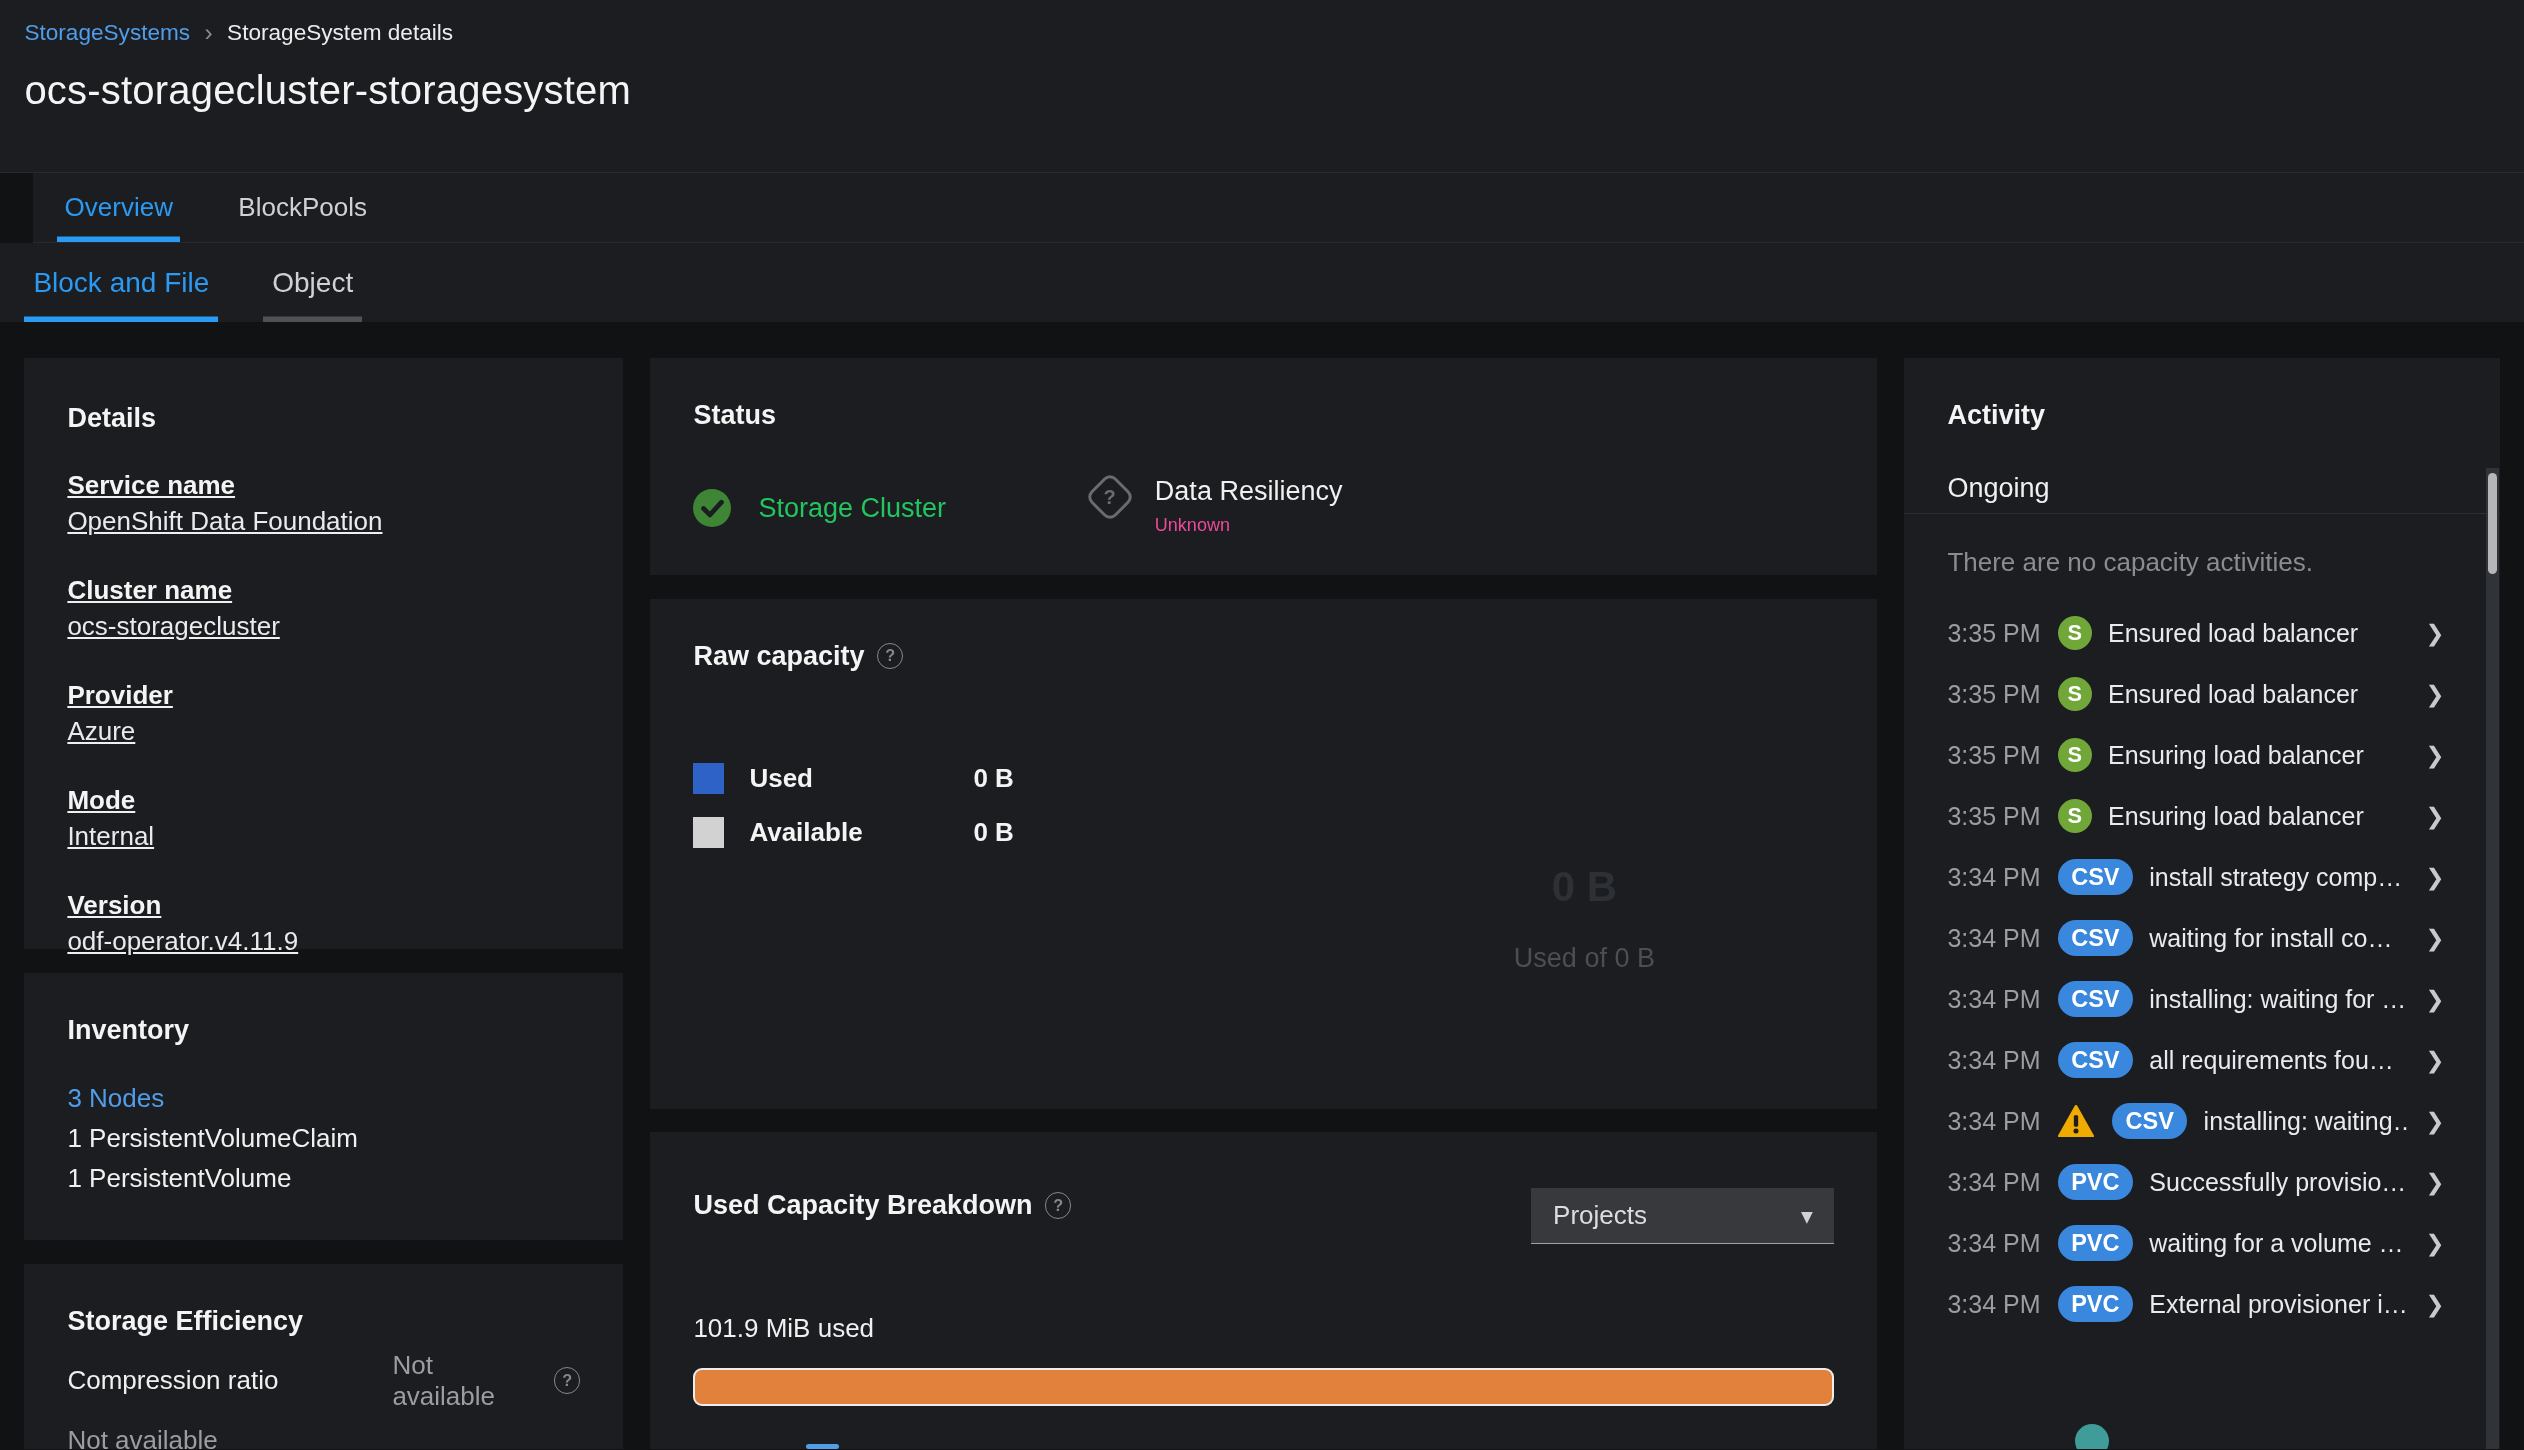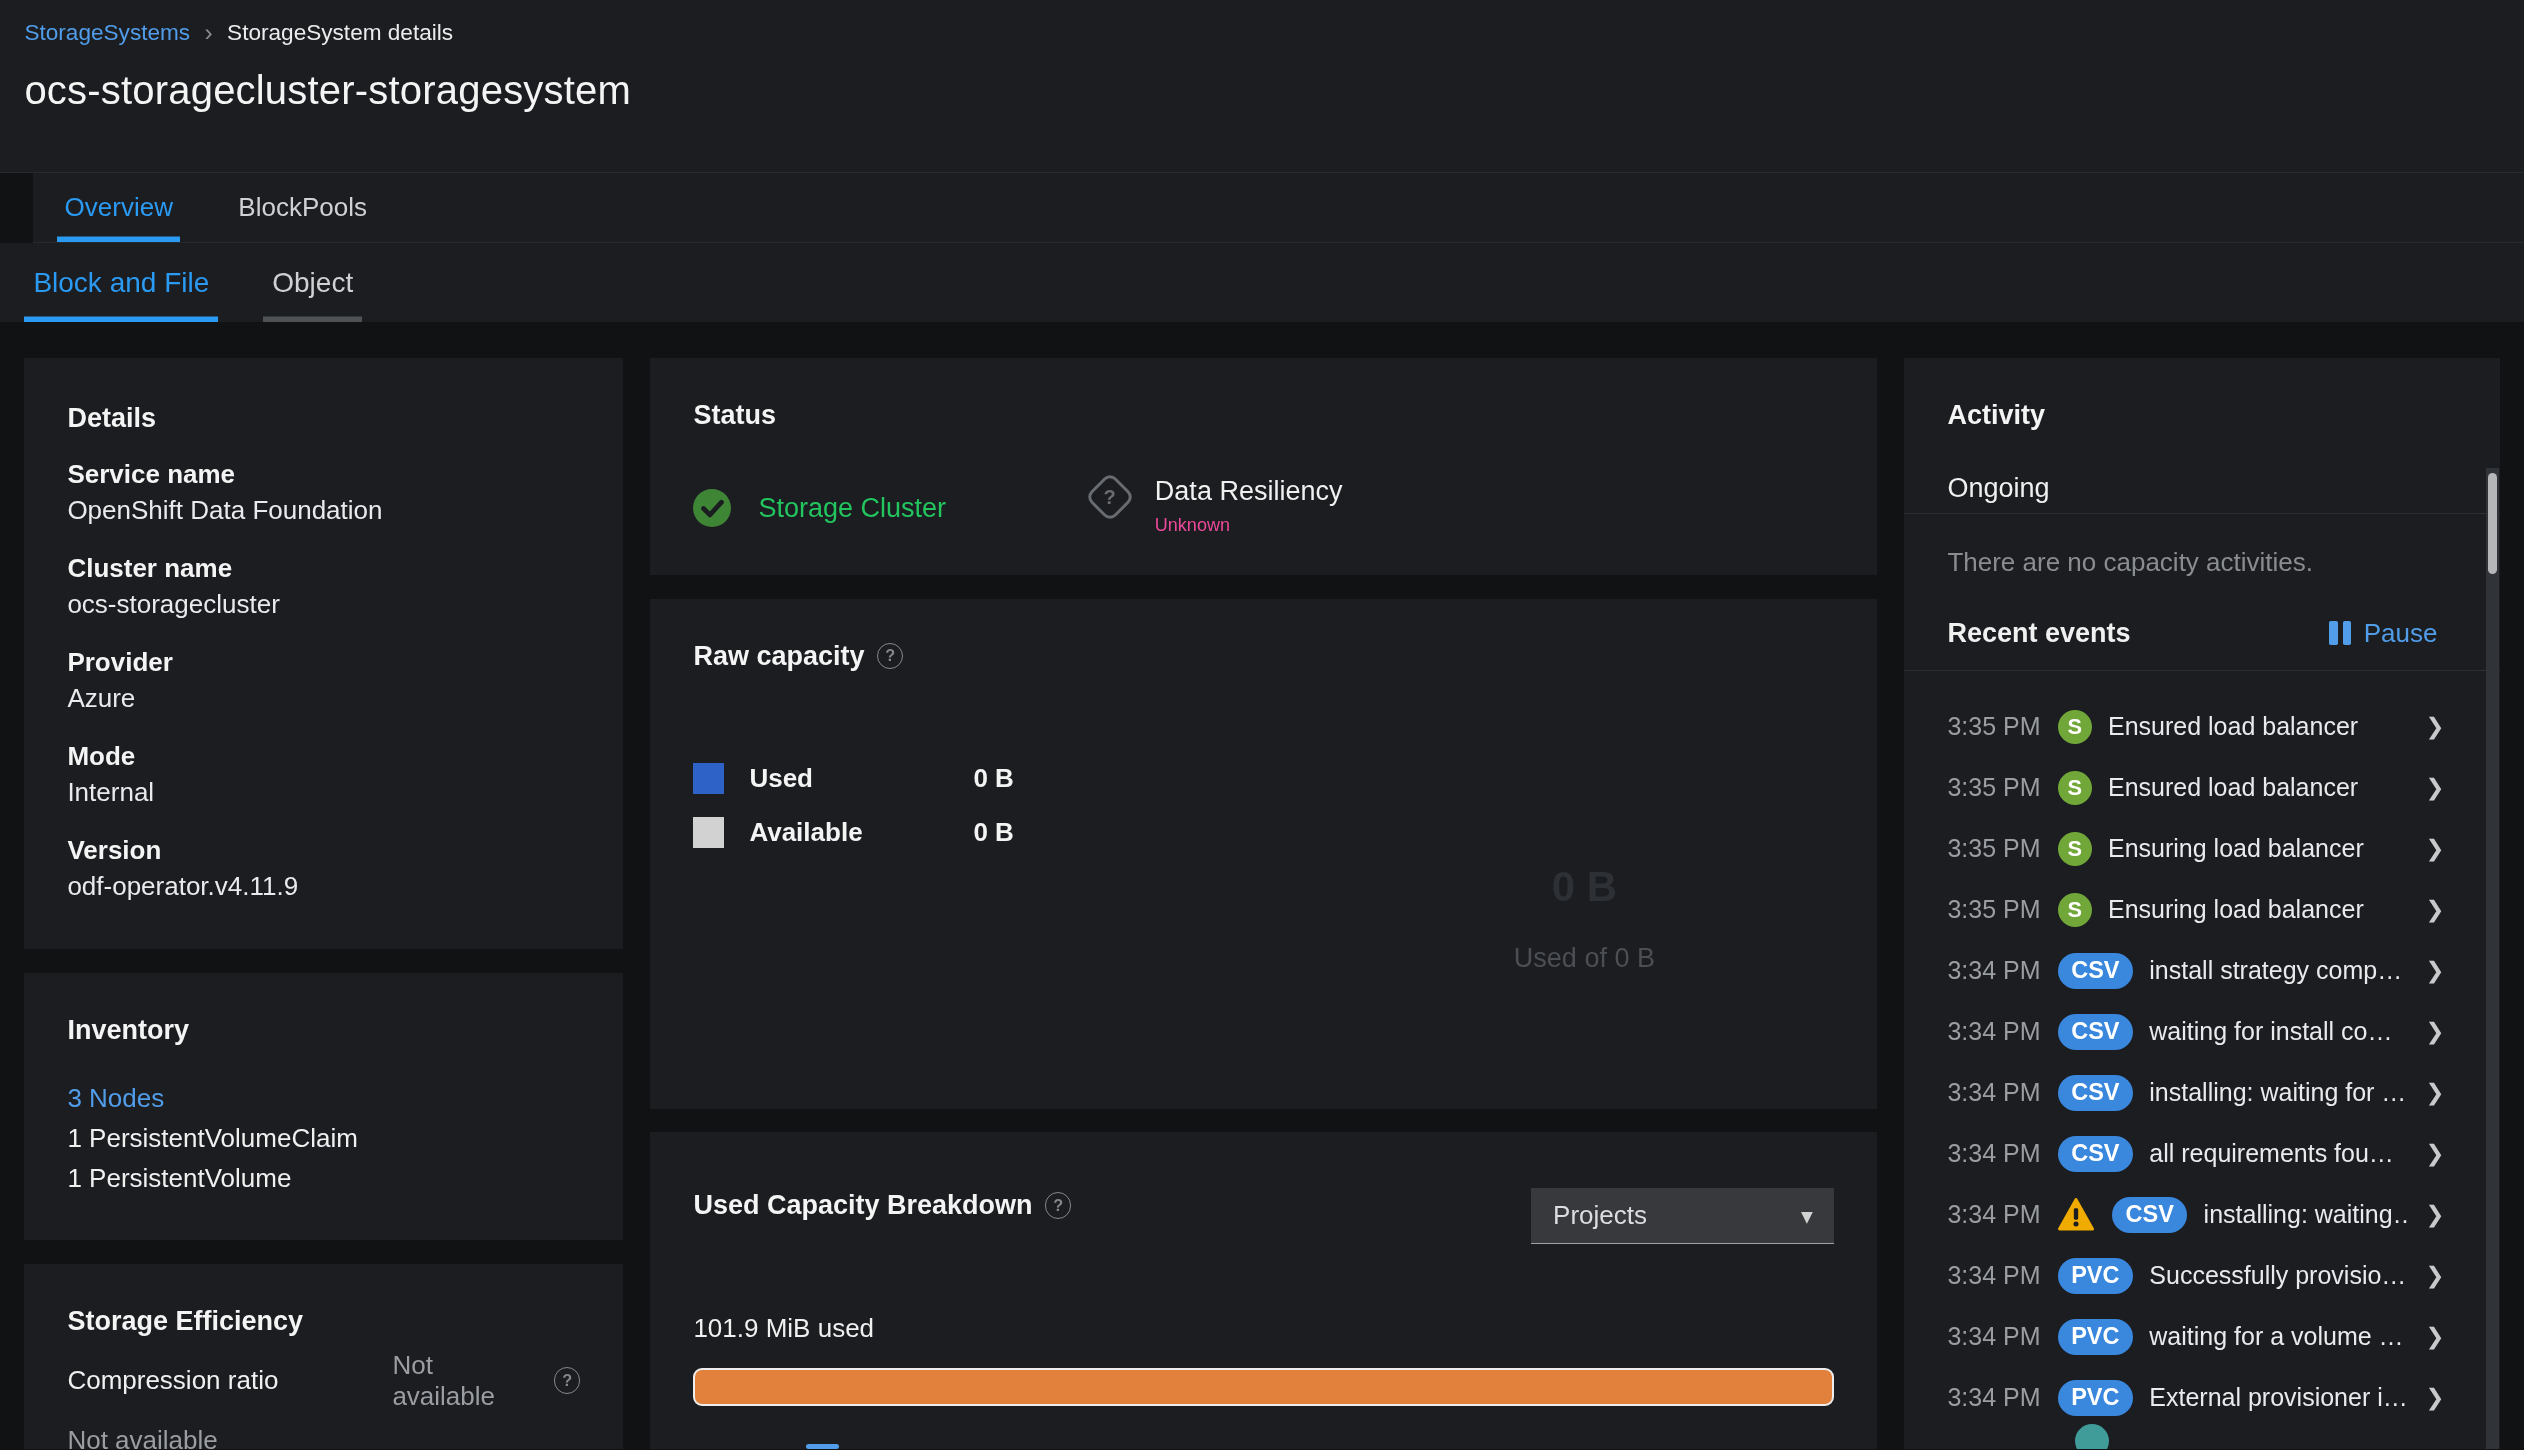--- a/index.html
+++ b/index.html
@@ -30,21 +30,21 @@
   .col-right{width:596px;}
   .card{background:#1b1d21;box-sizing:border-box;position:relative;}
   .card-title{font-size:27px;font-weight:700;color:#f4f4f4;}
 
   
   .help{width:24.4px;height:24.4px;border:1.8px solid #84878b;border-radius:50%;color:#84878b;font-size:16.3px;font-weight:700;
         display:inline-flex;align-items:center;justify-content:center;margin-left:12.6px;vertical-align:-3.6px;cursor:pointer;flex:none;}
 
   
   .card-details{height:591px;padding:45px 43px;}
-  .pair{margin-top:22px;font-size:26px;line-height:36px;}
+  .pair{margin-top:33px;font-size:26px;line-height:36px;text-decoration:underline;}
   .pair .dl{font-weight:700;color:#f4f4f4;}
   .pair .dv{color:#e9eaeb;}
   .link{color:#519de9;cursor:pointer;}
 
   
   .card-inventory{height:277px;padding:42px 43px;}
   .inv-list{margin-top:32.5px;font-size:26px;line-height:40px;}
 
   
   .card-eff{flex:1 1 auto;min-height:0;padding:42px 43px;overflow:hidden;}
@@ -259,30 +259,20 @@
         <div class="bd-bar"></div>
         <div class="bd-cutoff"></div>
       </div>
     </div>
 
     <div class="col col-right">
       <div class="card card-activity">
         <div class="act-title card-title">Activity</div>
         <div class="act-ongoing">Ongoing</div>
         <div class="act-empty">There are no capacity activities.</div>
-        <div class="act-recent">
-          <span class="rt">Recent events</span>
-          <span class="pause-btn">
-            <span class="pause-icon">
-                <i></i>
-                <i></i>
-              </span>
-            <span>Pause</span>
-          </span>
-        </div>
         <div class="events" id="events-list">
   <div class="event-row">
     <span class="event-time">3:35 PM</span>
 
     <span class="badge-S">S</span>
     <span class="event-text">Ensured load balancer</span>
     <span class="chevron">❯</span>
   </div>
 
   <div class="event-row">

